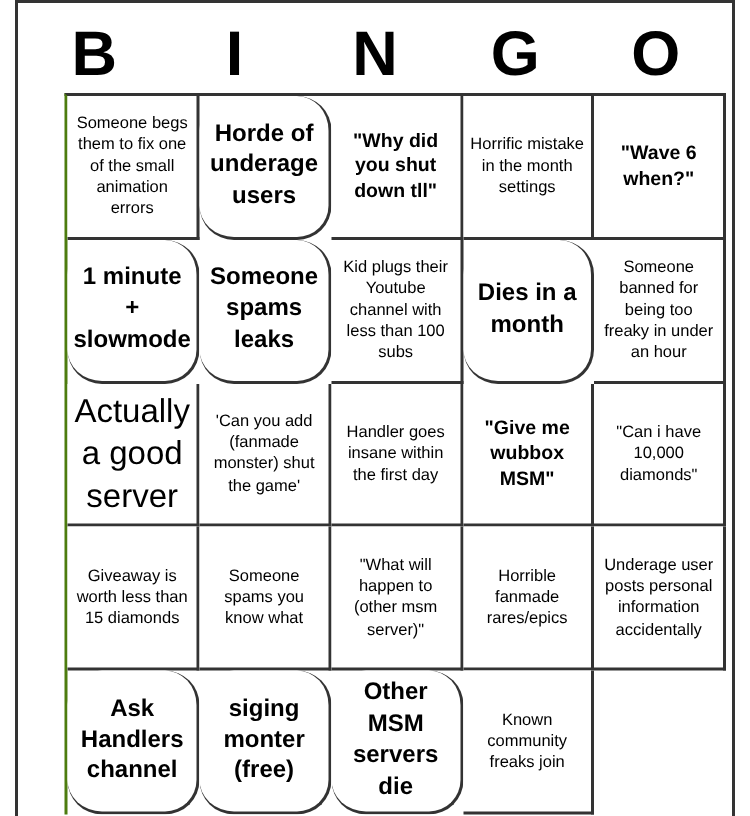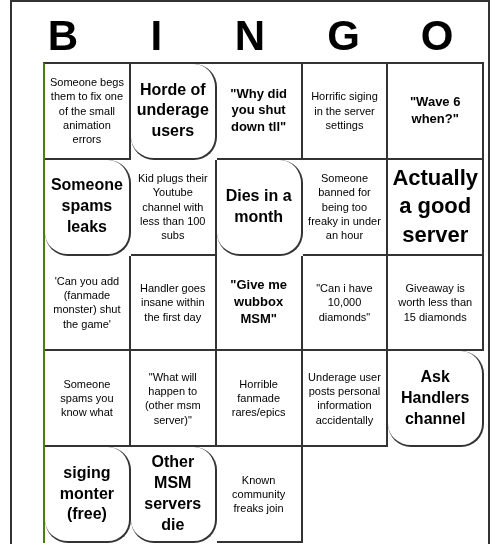--- a/index.html
+++ b/index.html
@@ -48,21 +48,21 @@
       justify-content: center;
       text-align: center;
       padding: 4px;
       font-size: 11px;
       line-height: 1.3;
       color: #000;
       background: #fff;
     }
     .cell.large-text {
       font-size: 22px;
-      font-weight: bold;
+      font-weight: normal;
     }
     .cell.medium-text {
       font-size: 16px;
       font-weight: bold;
       border-radius: 23px;
     }
     .cell.quote-text {
       font-size: 13px;
       font-weight: bold;
     }
@@ -76,23 +76,24 @@
     <span>I</span>
     <span>N</span>
     <span>G</span>
     <span>O</span>
   </div>
   <div class="bingo-grid">
 
     <div class="cell">Someone begs them to fix one of the small animation errors</div>
     <div class="cell medium-text">Horde of underage users</div>
     <div class="cell quote-text">"Why did you shut down tll"</div>
-    <div class="cell">Horrific siging in the server settings</div>
+    <div class="cell">Horrific mistake in the month settings</div>
     <div class="cell quote-text">"Wave 6 when?"</div>
 
+    <div class="cell medium-text">1 minute + slowmode</div>
     <div class="cell medium-text">Someone spams leaks</div>
     <div class="cell">Kid plugs their Youtube channel with less than 100 subs</div>
     <div class="cell medium-text">Dies in a month</div>
     <div class="cell">Someone banned for being too freaky in under an hour</div>
 
     <div class="cell large-text">Actually a good server</div>
     <div class="cell">'Can you add (fanmade monster) shut the game'</div>
     <div class="cell">Handler goes insane within the first day</div>
     <div class="cell quote-text">"Give me wubbox MSM"</div>
     <div class="cell">"Can i have 10,000 diamonds"</div>

